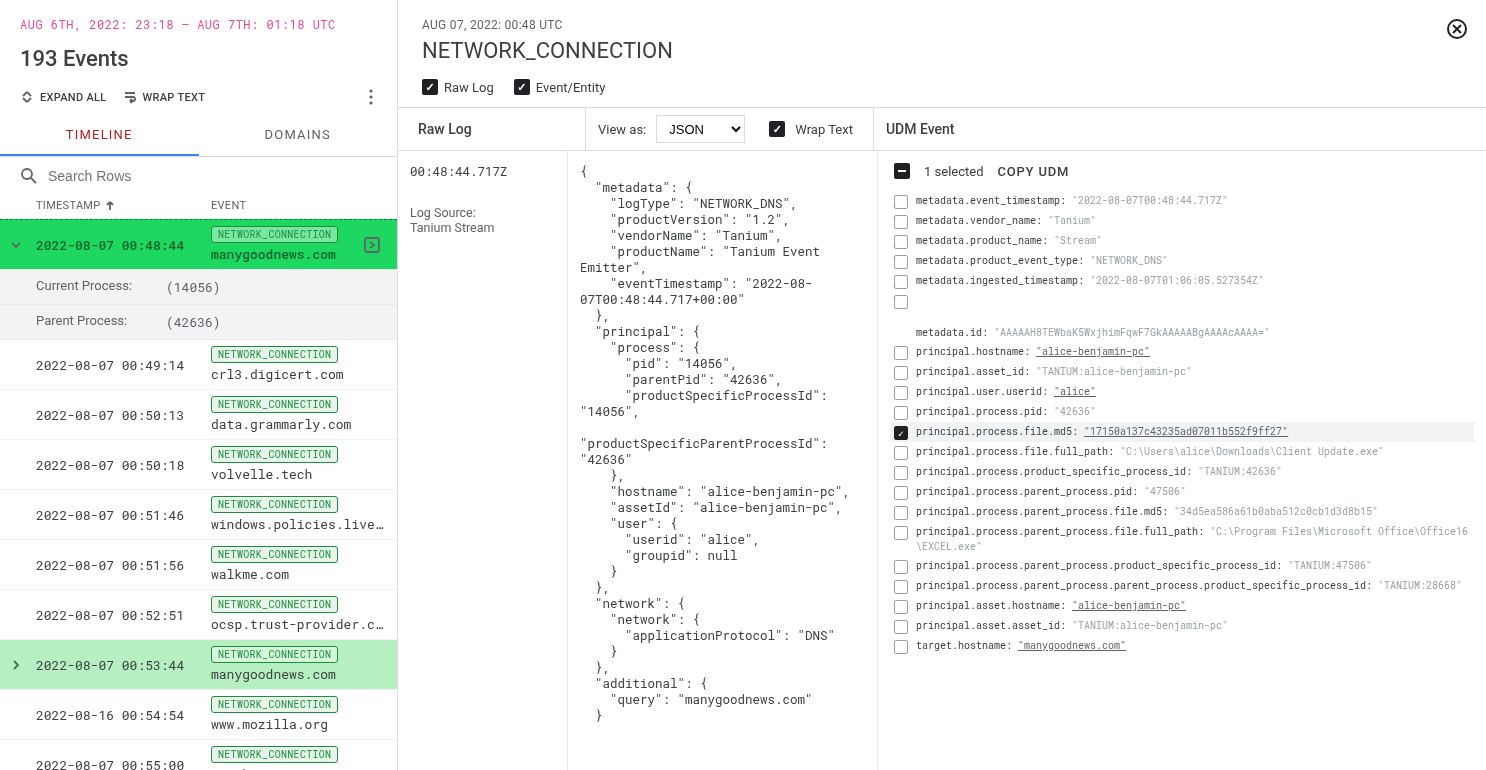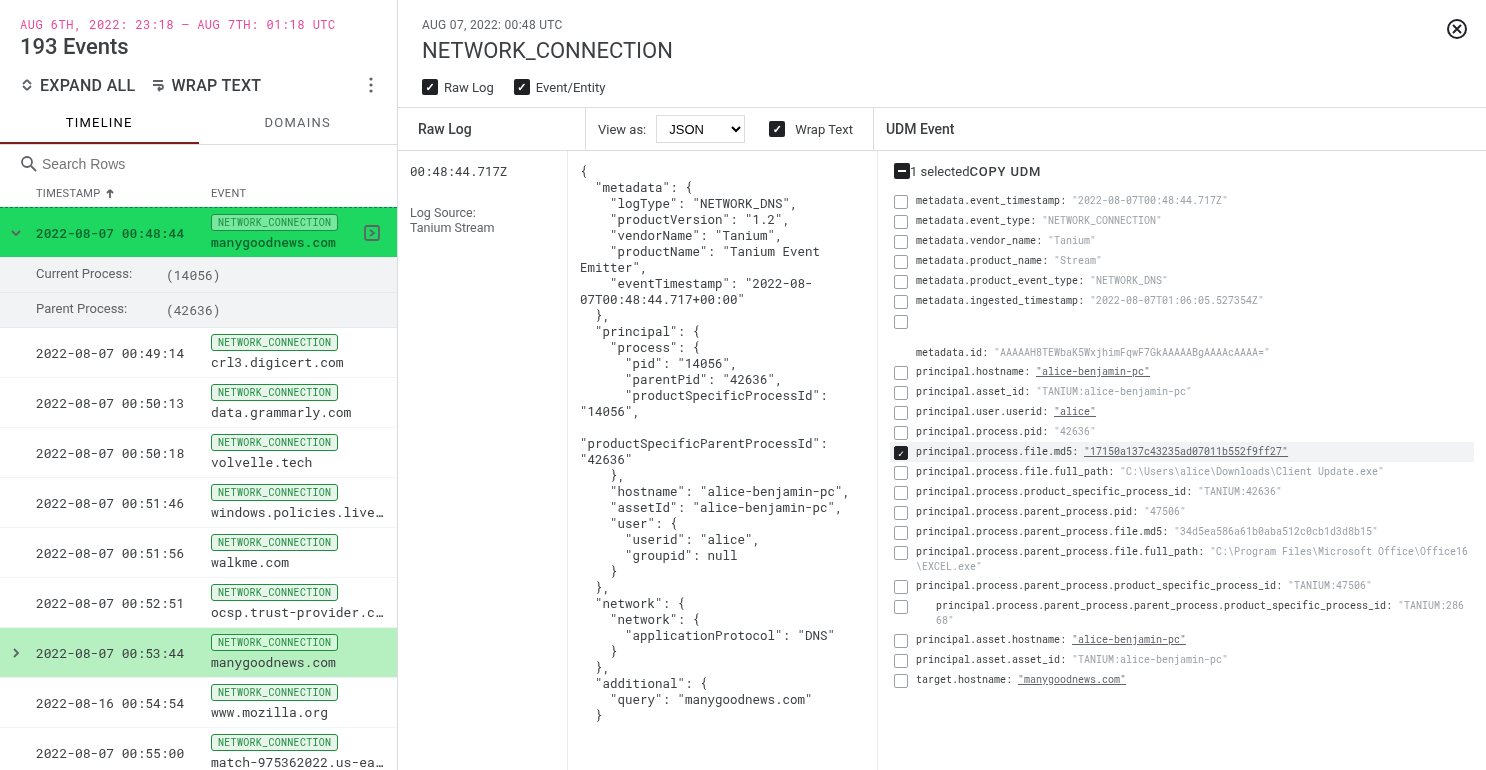--- a/index.html
+++ b/index.html
@@ -30,30 +30,30 @@
 }
 .range {
   font-size: 12px;
   letter-spacing: .5px;
   color: #ec4899;
   text-transform: uppercase;
 }
 .event-count {
   font-size: 22px;
   font-weight: 500;
-  margin-top: 2px;
+  margin-top: 14px;
 }
 .actions {
   display: flex;
   align-items: center;
   padding: 6px 20px;
   gap: 16px;
 }
 .actions .actlabel {
-  font-size: 16px;
+  font-size: 11px;
   font-weight: 500;
   letter-spacing: .3px;
   cursor: pointer;
   display: flex;
   align-items: center;
   gap: 6px;
 }
 .actions .dots {
   margin-left: auto;
   cursor: pointer;
@@ -66,27 +66,27 @@
 .tab {
   flex: 1;
   text-align: center;
   padding: 12px 0;
   font-size: 13px;
   letter-spacing: 1.2px;
   cursor: pointer;
   color: #5f6368;
 }
 .tab.active {
-  color: #000000;
-  border-bottom: 2px solid #7f1d1d;
+  color: #b91c1c;
+  border-bottom: 2px solid #3b82f6;
 }
 .search-row {
   display: flex;
   align-items: center;
-  gap: 4px;
+  gap: 10px;
   padding: 10px 20px 8px 20px;
 }
 .search-row input {
   border: none;
   outline: none;
   font-size: 14px;
   flex: 1;
   color: #5f6368;
 }
 .col-head {
@@ -275,20 +275,21 @@
   font-size: 12.5px;
   color: #3c4043;
 }
 .pcol.udm {
   flex: 1;
   padding-top: 0;
 }
 .udm-tools {
   display: flex;
   align-items: center;
+  gap: 14px;
   padding: 12px 4px;
   position: sticky;
   top: 0;
   background:#fff;
 }
 .udm-tools .sel { font-size: 13px; color:#3c4043; }
 .udm-tools .copy { font-size: 13px; letter-spacing:.8px; cursor:pointer; font-weight:500; color:#3c4043; }
 .udm-row {
   display: flex;
   align-items: flex-start;
@@ -525,24 +526,20 @@
         <span class="sel">1 selected</span>
         <span class="copy">COPY UDM</span>
       </div>
       <div id="udm-rows">
           <div class="udm-row">
             <span class="udm-cb"></span>
             <div style="flex: 1 1 0%;"><span class="udm-key">metadata.event_timestamp:</span> <span class="udm-val">"2022-08-07T00:48:44.717Z"</span></div>
           </div>
           <div class="udm-row">
             <span class="udm-cb"></span>
-            <div style="flex: 1 1 0%;"><span class="udm-key">metadata.event_type:</span> <span class="udm-val">"NETWORK_CONNECTION"</span></div>
-          </div>
-          <div class="udm-row">
-            <span class="udm-cb"></span>
             <div style="flex: 1 1 0%;"><span class="udm-key">metadata.vendor_name:</span> <span class="udm-val">"Tanium"</span></div>
           </div>
           <div class="udm-row">
             <span class="udm-cb"></span>
             <div style="flex: 1 1 0%;"><span class="udm-key">metadata.product_name:</span> <span class="udm-val">"Stream"</span></div>
           </div>
           <div class="udm-row">
             <span class="udm-cb"></span>
             <div style="flex: 1 1 0%;"><span class="udm-key">metadata.product_event_type:</span> <span class="udm-val">"NETWORK_DNS"</span></div>
           </div>
@@ -593,21 +590,21 @@
           <div class="udm-row">
             <span class="udm-cb"></span>
             <div style="flex: 1 1 0%;"><span class="udm-key">principal.process.parent_process.file.full_path:</span> <span class="udm-val">"C:\Program Files\Microsoft Office\Office16\EXCEL.exe"</span></div>
           </div>
           <div class="udm-row">
             <span class="udm-cb"></span>
             <div style="flex: 1 1 0%;"><span class="udm-key">principal.process.parent_process.product_specific_process_id:</span> <span class="udm-val">"TANIUM:47506"</span></div>
           </div>
           <div class="udm-row">
             <span class="udm-cb"></span>
-            <div style="flex: 1 1 0%; margin-left: 20px;"><span class="udm-key">principal.process.parent_process.parent_process.product_specific_process_id:</span> <span class="udm-val">"TANIUM:28668"</span></div>
+            <div style="flex: 1 1 0%;"><span class="udm-key">principal.process.parent_process.parent_process.product_specific_process_id:</span> <span class="udm-val">"TANIUM:28668"</span></div>
           </div>
           <div class="udm-row">
             <span class="udm-cb"></span>
             <div style="flex: 1 1 0%;"><span class="udm-key">principal.asset.hostname:</span> <span class="udm-val link">"alice-benjamin-pc"</span></div>
           </div>
           <div class="udm-row">
             <span class="udm-cb"></span>
             <div style="flex: 1 1 0%;"><span class="udm-key">principal.asset.asset_id:</span> <span class="udm-val">"TANIUM:alice-benjamin-pc"</span></div>
           </div>
           <div class="udm-row">

